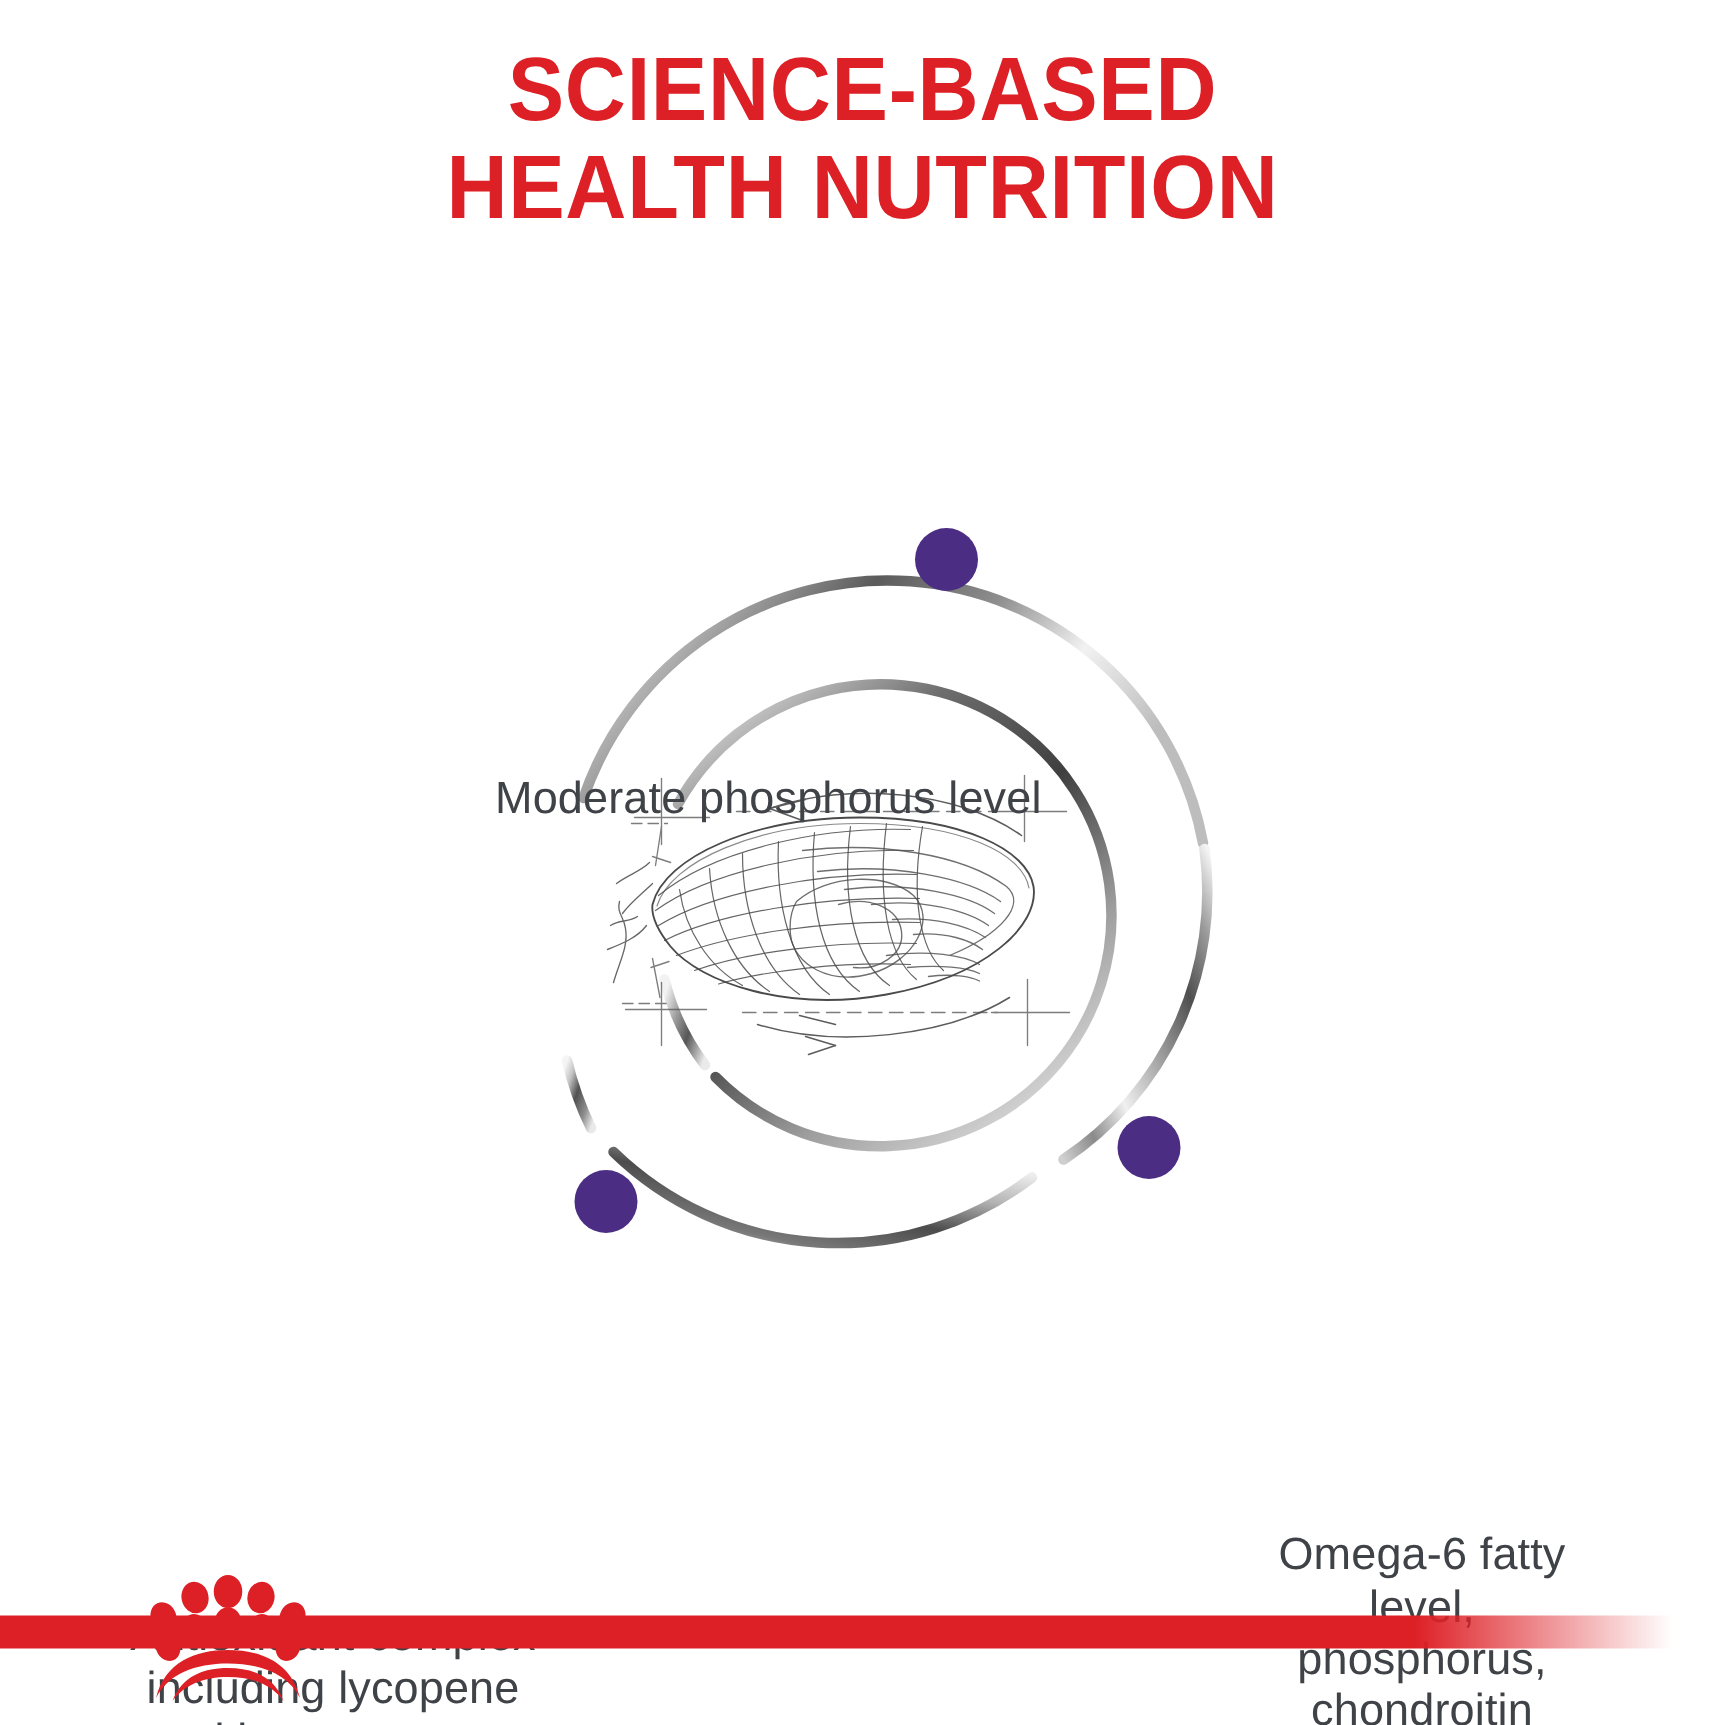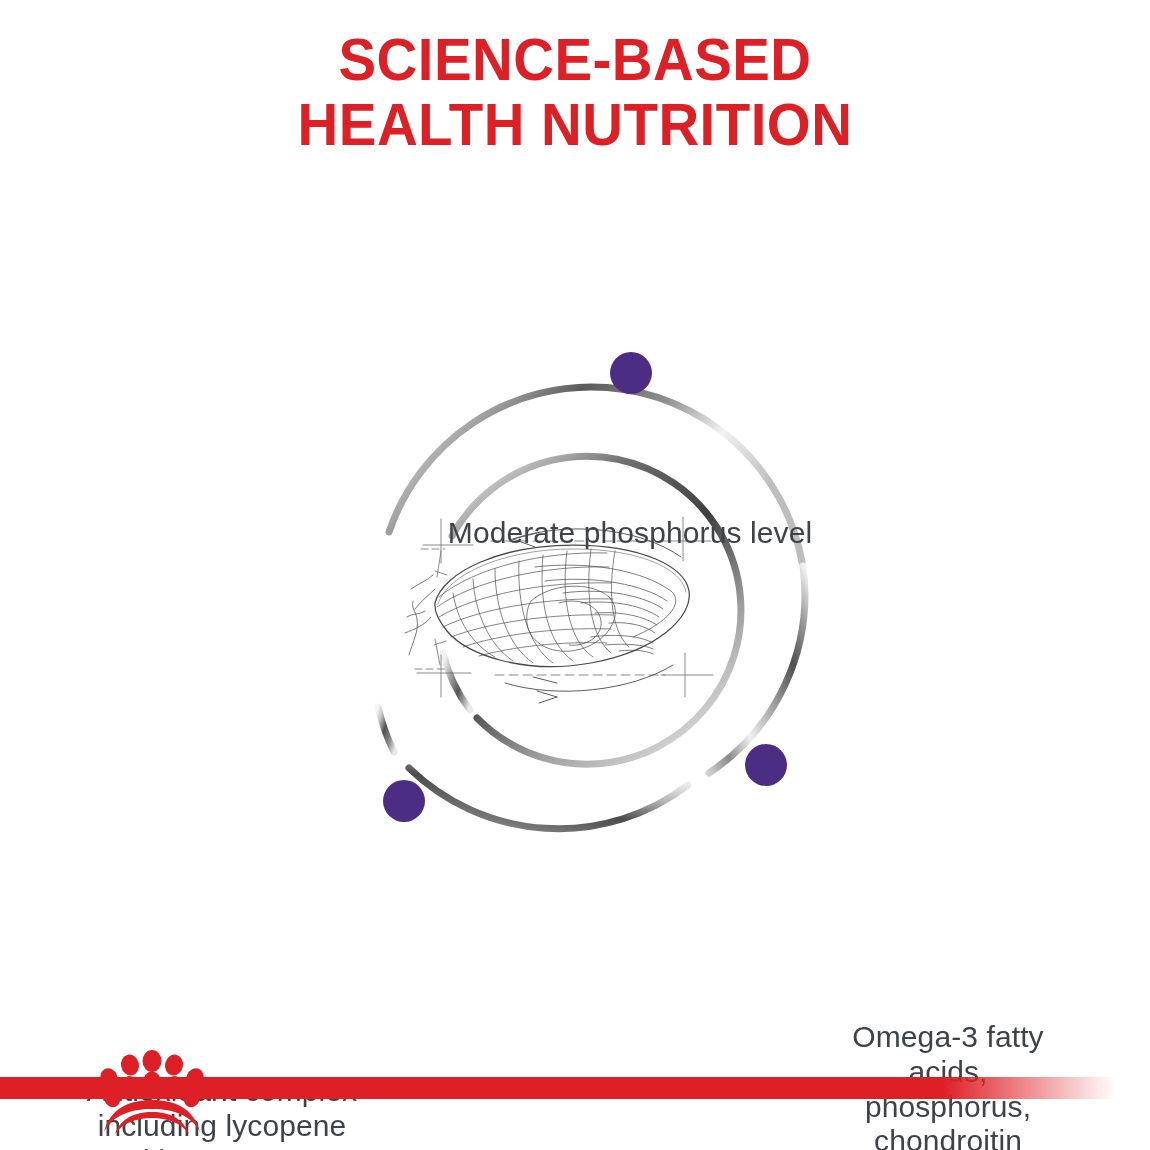--- a/index.html
+++ b/index.html
@@ -63,21 +63,21 @@
     font-family: "Liberation Sans", sans-serif;
     font-size: 30px;
     line-height: 1.16;
     font-weight: normal;
     letter-spacing: 0.1px;
   }
   #callout-top {
     left: 330px;
     top: 276px;
     width: 600px;
-    text-align: center;
+    text-align: left;
   }
   #callout-left {
     left: 28px;
     top: 834px;
     width: 388px;
     text-align: center;
   }
   #callout-right {
     left: 808px;
     top: 780px;
@@ -283,22 +283,22 @@
     <div>Moderate phosphorus level</div>
   </div>
 
   <div class="callout" id="callout-left">
     <div>Antioxidant complex</div>
     <div>including lycopene</div>
     <div>and beta-carotene</div>
   </div>
 
   <div class="callout" id="callout-right">
-    <div>Omega-3 fatty</div>
-    <div>acids,</div>
+    <div>Omega-6 fatty</div>
+    <div>level,</div>
     <div>phosphorus,</div>
     <div>chondroitin</div>
   </div>
 </div>
 
 <div id="brand-bar">
   <div id="brand-stripe"></div>
   <svg id="brand-logo" viewBox="0 0 128 86">
     <g fill="#DD2026">
 

